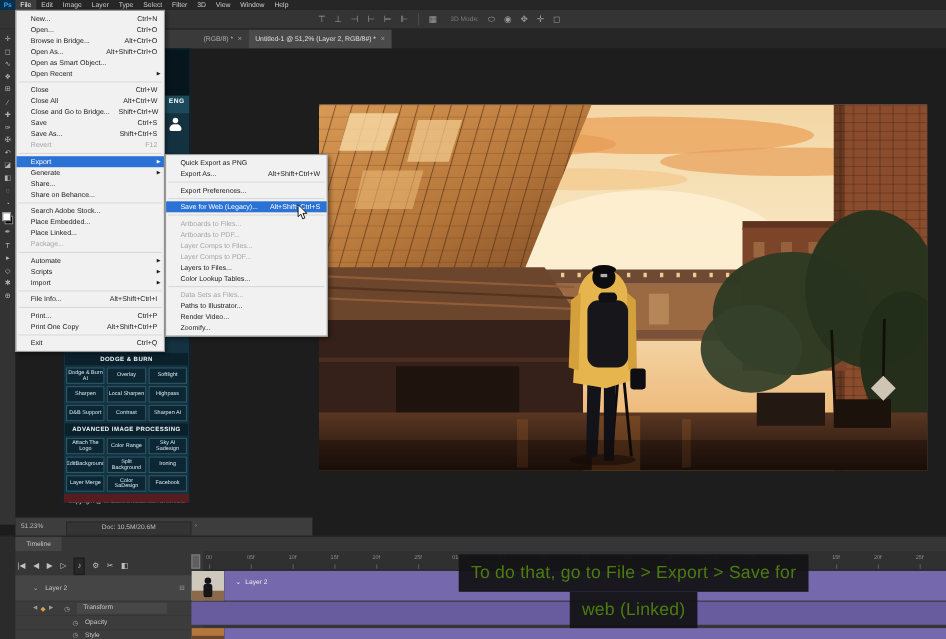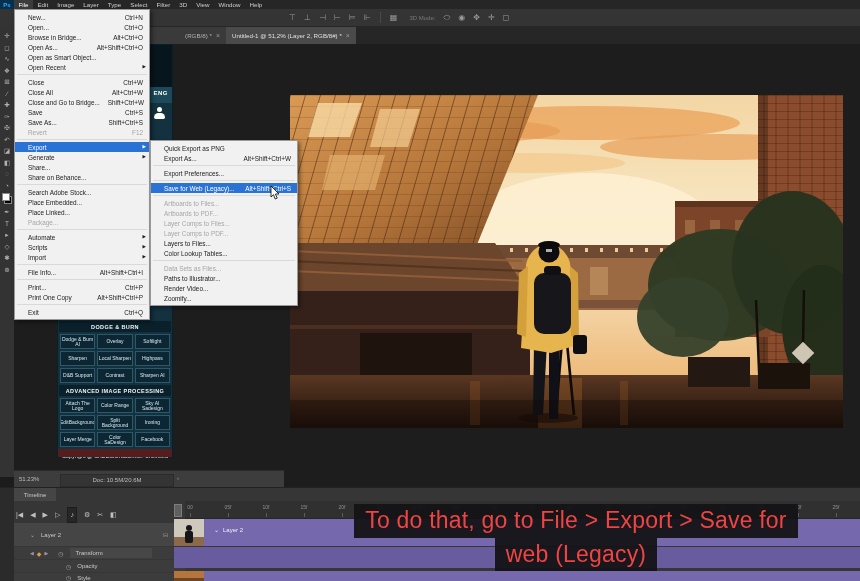--- a/index.html
+++ b/index.html
@@ -104,21 +104,21 @@
   #tl-tracks{position:absolute;left:0;top:0;width:860px;height:94px;pointer-events:none;}
   .thumb{position:absolute;left:174px;width:30px;}
   .clip{position:absolute;left:204px;right:0;}
   .purple1{background:#7568ac;}
   .purple2{background:#685b9e;}
   .clip-label{position:absolute;left:10px;top:7px;font-size:6px;color:#f0eef8;display:flex;gap:4px;align-items:center;}
   #kf-on-track{position:absolute;left:598px;top:63px;color:#dcdcdc;font-size:7px;}
 
   
   #caption{position:absolute;left:300px;top:504px;width:552px;text-align:center;z-index:30;line-height:0;}
-  .cap-line{display:inline-block;background:rgba(19,19,21,.94);color:#ef4444;font-size:23px;line-height:33.5px;
+  .cap-line{display:inline-block;background:rgba(19,19,21,.94);color:#4d7c0f;font-size:16px;line-height:33.5px;
             padding:0 11px;font-weight:400;letter-spacing:.2px;}
 
   
   #cursor{position:absolute;left:270px;top:186px;z-index:40;}
 </style>
 </head>
 <body>
 
 <div id="screen">
 
@@ -644,20 +644,20 @@
     <div class="mi">
         <span>Render Video...</span>
       </div>
     <div class="mi">
         <span>Zoomify...</span>
       </div>
   </div>
 
   <div id="caption">
     <span class="cap-line">To do that, go to File &gt; Export &gt; Save for</span><br>
-    <span class="cap-line">web (Legacy)</span>
+    <span class="cap-line">web (Linked)</span>
   </div>
 
   <svg id="cursor" width="10" height="14" viewBox="0 0 10 14">
     <path d="M1,0 L1,11 L3.5,8.7 L5.2,13 L7.2,12.1 L5.4,8 L9,8 Z" fill="#fff" stroke="#000" stroke-width="0.8"></path>
   </svg>
 
 </div>
 
 </body></html>

